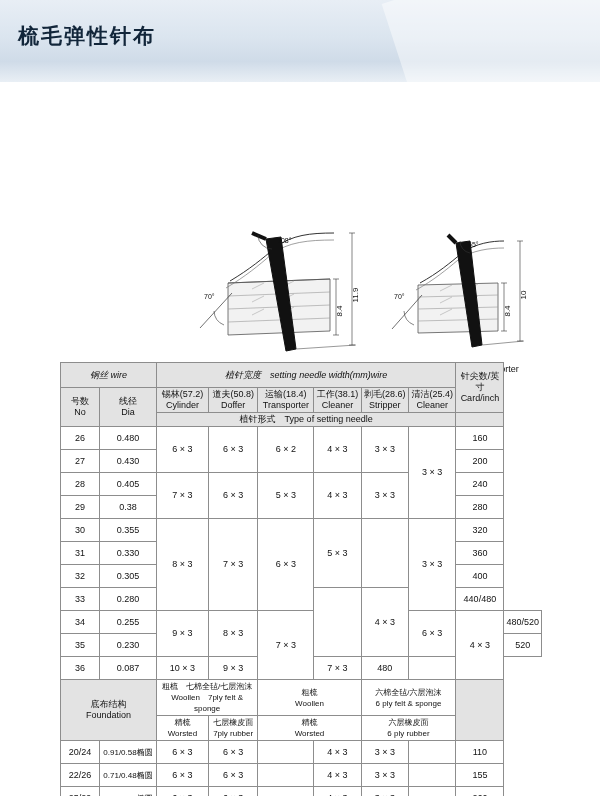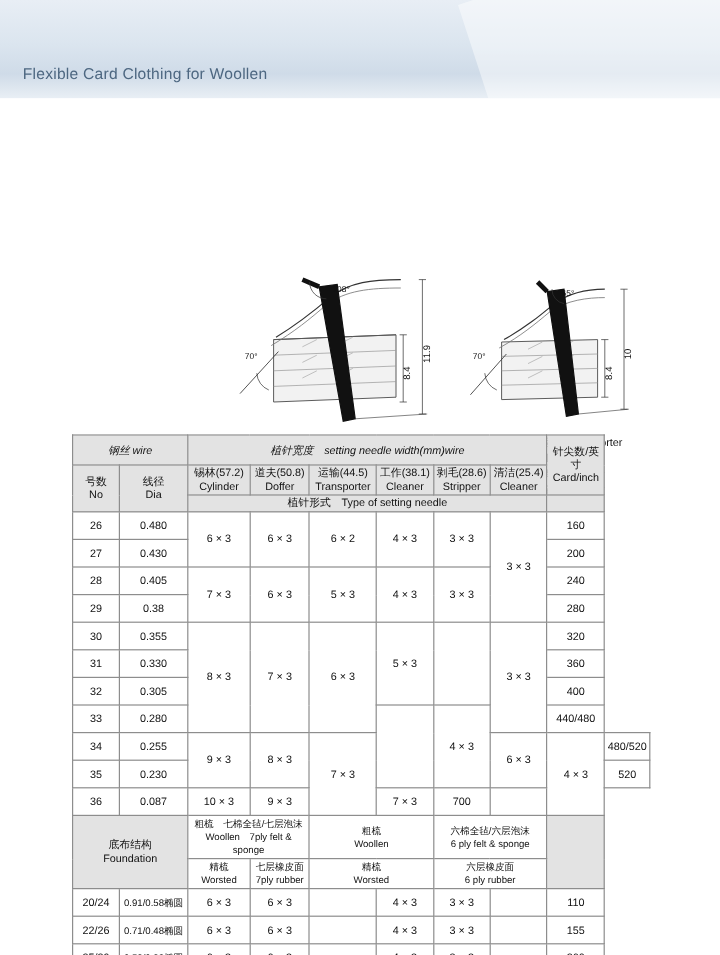--- a/index.html
+++ b/index.html
@@ -100,21 +100,21 @@
   }
   .hdr-tall { height: 22px; font-style: italic; }
   .cell-h { height: 20px; margin-left: 16px; }
   .small { font-size: 8px; }
   .nowrap { white-space: nowrap; }
 </style>
 </head>
 <body>
 
 <div class="header">
-  <div class="header-sub">Flexible Card Clothing for Woollen</div>
+  <div class="header-title">梳毛弹性针布</div>
 </div>
 
 <div class="diagram-area">
   <svg class="diagram-svg" width="600" height="270" viewBox="0 0 600 270">
 
     <g>
 
       <path d="M228,200 L330,196 L330,248 L228,252 Z" fill="#f2f2f2" stroke="#555" stroke-width="0.8"></path>
       <path d="M228,200 L330,196" fill="none" stroke="#555" stroke-width="0.8"></path>
       <path d="M228,213 L330,209" fill="none" stroke="#999" stroke-width="0.6"></path>
@@ -232,21 +232,21 @@
       </td>
       <td class="hdr">
         <div>锡林(57.2)</div>
         <div>Cylinder</div>
       </td>
       <td class="hdr">
         <div>道夫(50.8)</div>
         <div>Doffer</div>
       </td>
       <td class="hdr">
-        <div>运输(44.5)</div>
+        <div>运输(18.4)</div>
         <div>Transporter</div>
       </td>
       <td class="hdr">
         <div>工作(38.1)</div>
         <div>Cleaner</div>
       </td>
       <td class="hdr">
         <div>剥毛(28.6)</div>
         <div>Stripper</div>
       </td>
@@ -336,21 +336,21 @@
       <td class="cell-h">35</td>
       <td>0.230</td>
       <td>520</td>
     </tr>
     <tr>
       <td class="cell-h">36</td>
       <td>0.087</td>
       <td>10 × 3</td>
       <td>9 × 3</td>
       <td>7 × 3</td>
-      <td>700</td>
+      <td>480</td>
     </tr>
 
     <tr>
       <td class="hdr" colspan="2" rowspan="2">
         <div>底布结构</div>
         <div>Foundation</div>
       </td>
       <td colspan="2">
         <div class="small">粗梳　七棉全毡/七层泡沫</div>
         <div class="small">Woollen　7ply felt &amp; sponge</div>

